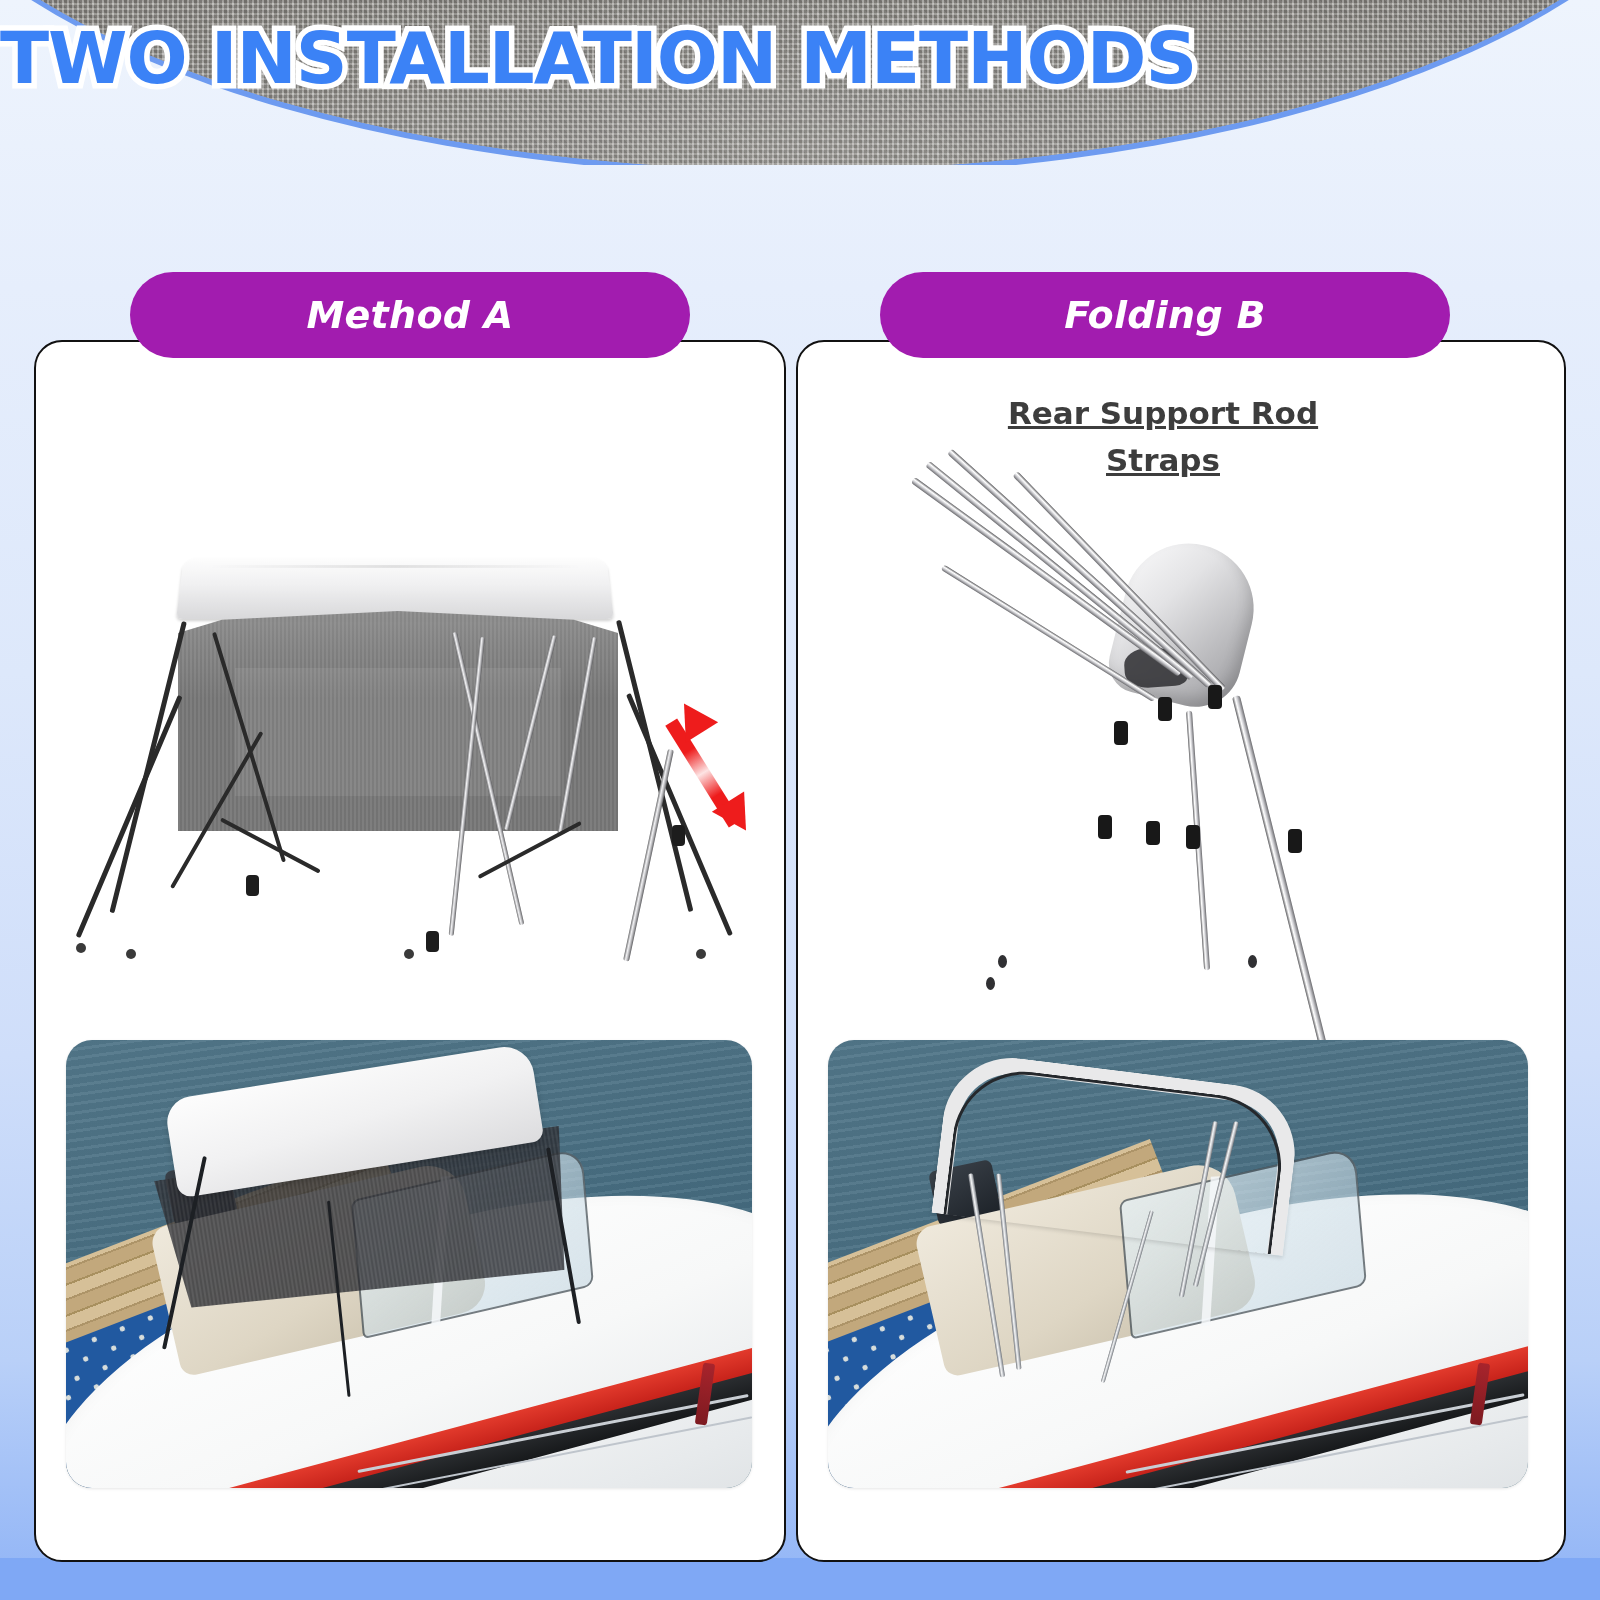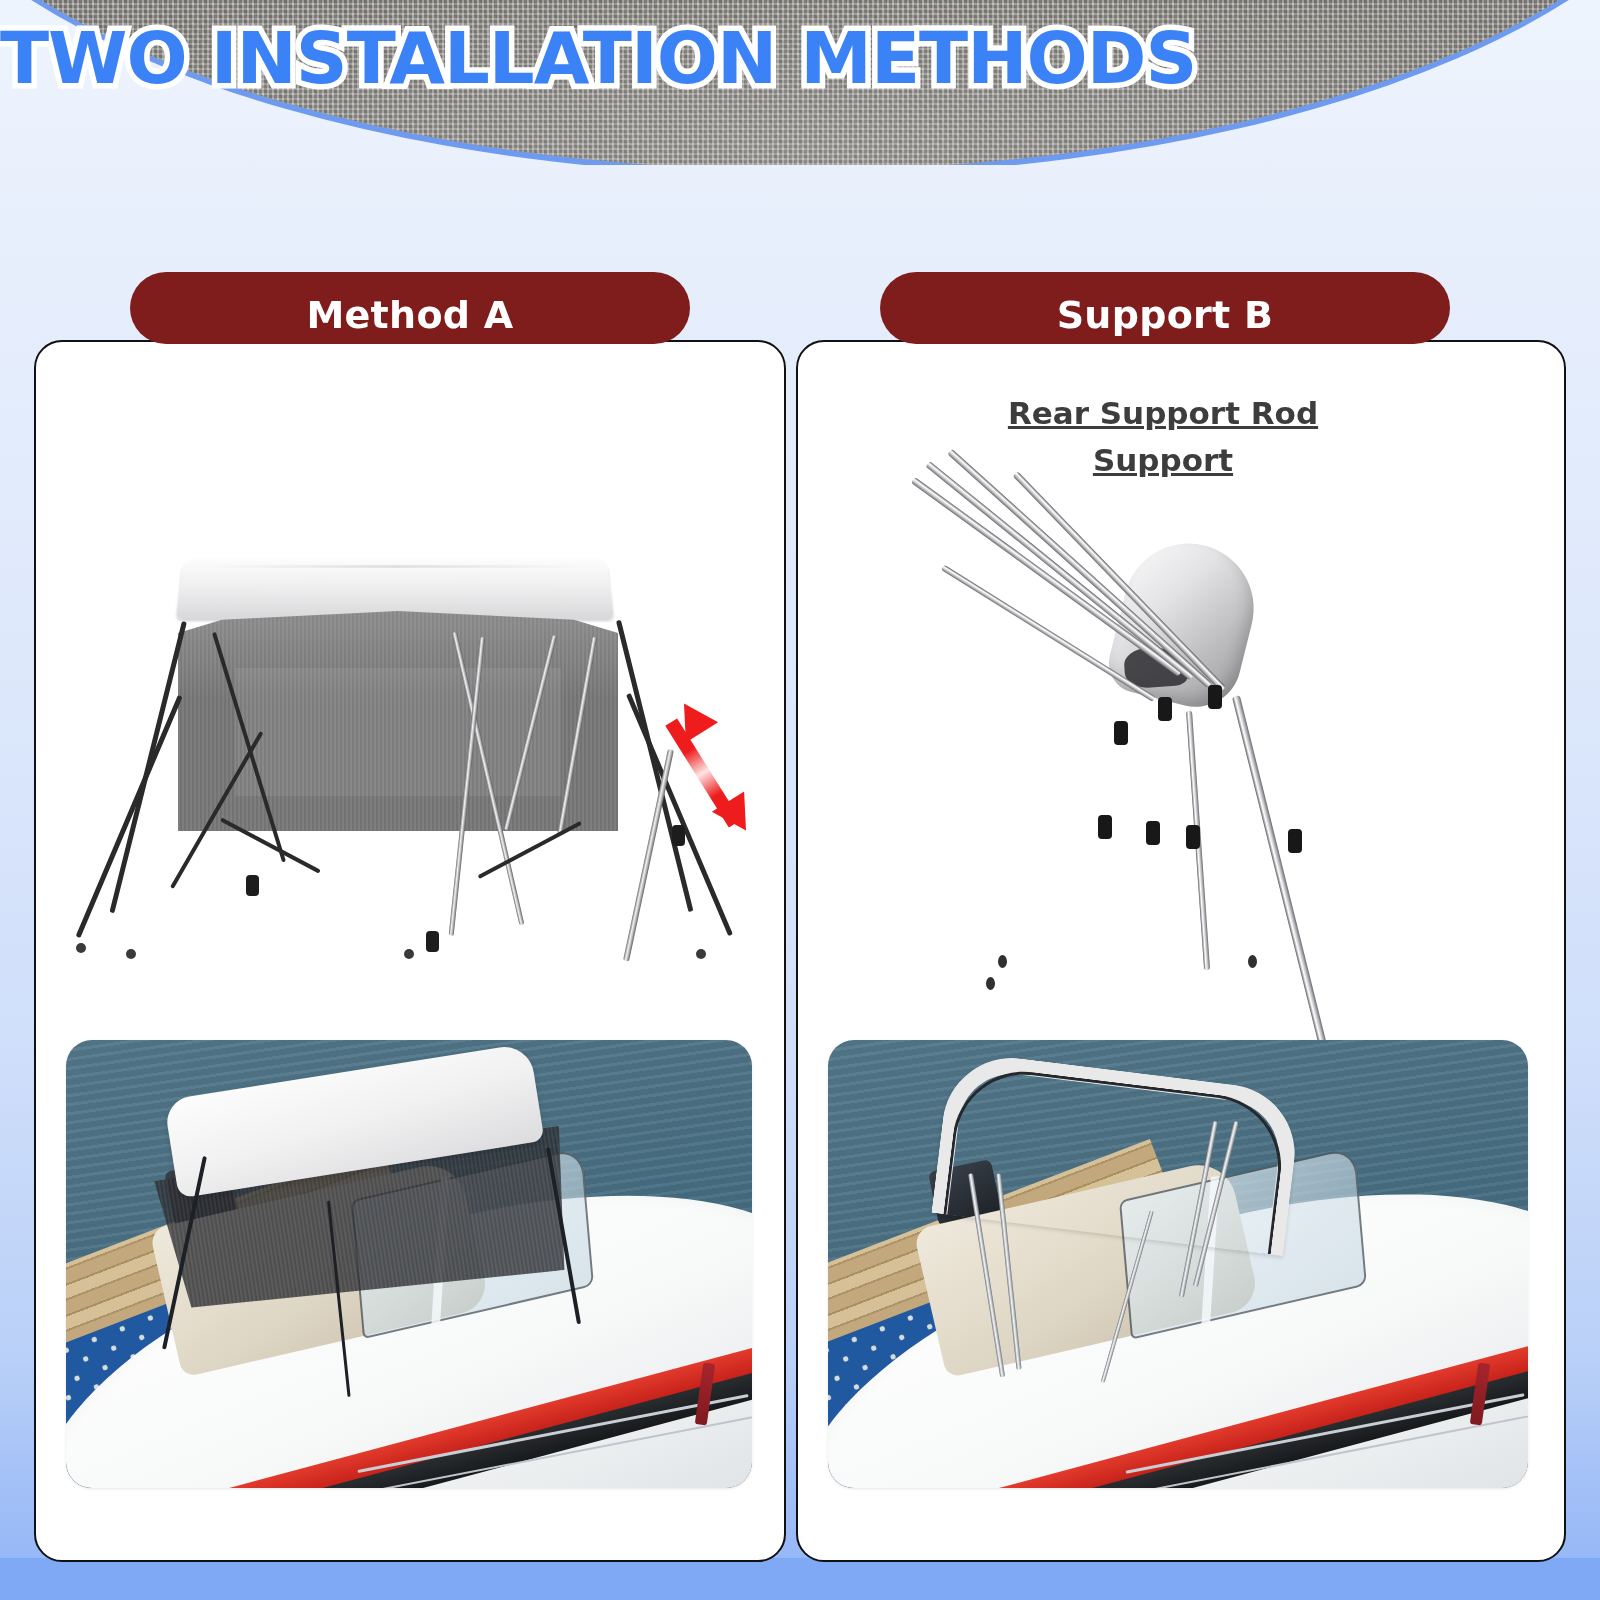--- a/index.html
+++ b/index.html
@@ -53,25 +53,26 @@
   .card{
     position:absolute;top:340px;height:1218px;
     background:#ffffff;border:2.5px solid #111;border-radius:28px;
     z-index:2;
   }
   .card-a{left:34px;width:748px;}
   .card-b{left:796px;width:766px;}
 
   
   .badge{
-    position:absolute;top:272px;height:72px;line-height:86px;
-    border-radius:45px;background:#7f1d1d;color:#ffffff;
+    position:absolute;top:272px;height:86px;line-height:86px;
+    border-radius:45px;background:#a21caf;color:#ffffff;
     font-size:38px;font-weight:700;text-align:center;
     font-family:"DejaVu Sans",sans-serif;letter-spacing:.3px;
     z-index:6;
+    font-style:italic;
   }
   .badge-a{left:130px;width:560px;}
   .badge-b{left:880px;width:570px;}
 
   .subtitle{
     position:absolute;width:560px;text-align:center;
     font-size:31px;font-weight:700;line-height:1.5;color:#3d3d3d;
     font-family:"DejaVu Sans",sans-serif;z-index:4;
   }
   .subtitle-a{left:128px;top:390px;}
@@ -330,24 +331,24 @@
   <div class="bt-mesh"></div>
   <div class="bt-canopy"></div>
   <div class="bt-bow" style="left:20%;top:26%;width:4px;height:44%;transform:rotate(12deg);"></div>
   <div class="bt-bow" style="left:70%;top:24%;width:4px;height:40%;transform:rotate(-10deg);"></div>
   <div class="bt-bow" style="left:38%;top:36%;width:3px;height:44%;transform:rotate(-6deg);"></div>
   <div class="railing"></div>
   <div class="ribbon"></div>
 </div>
 
 <div class="card card-b"></div>
-<div class="badge badge-b">Support B</div>
+<div class="badge badge-b">Folding B</div>
 <div class="subtitle subtitle-b">
   <div>Rear Support Rod</div>
-  <div>Support</div>
+  <div>Straps</div>
 </div>
 
 <div class="illus illus-b">
   <div class="canopyB"></div>
 
   <div class="poleB" style="left:352px;top:146px;width:7px;height:330px;transform:rotate(126deg);"></div>
   <div class="poleB" style="left:364px;top:150px;width:7px;height:340px;transform:rotate(129deg);"></div>
   <div class="poleB" style="left:382px;top:158px;width:7px;height:350px;transform:rotate(132deg);"></div>
   <div class="poleB" style="left:396px;top:162px;width:7px;height:300px;transform:rotate(136deg);"></div>
   <div class="poleB" style="left:326px;top:172px;width:6px;height:250px;transform:rotate(122deg);"></div>

